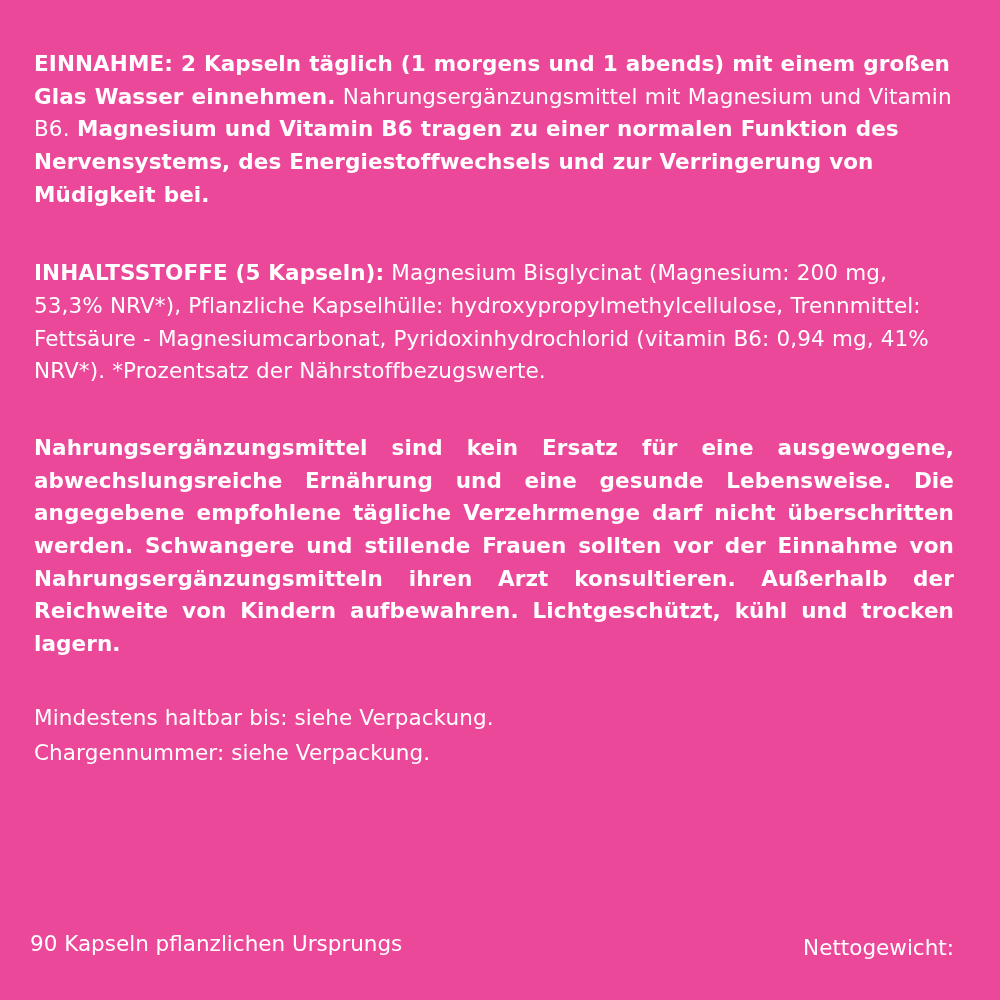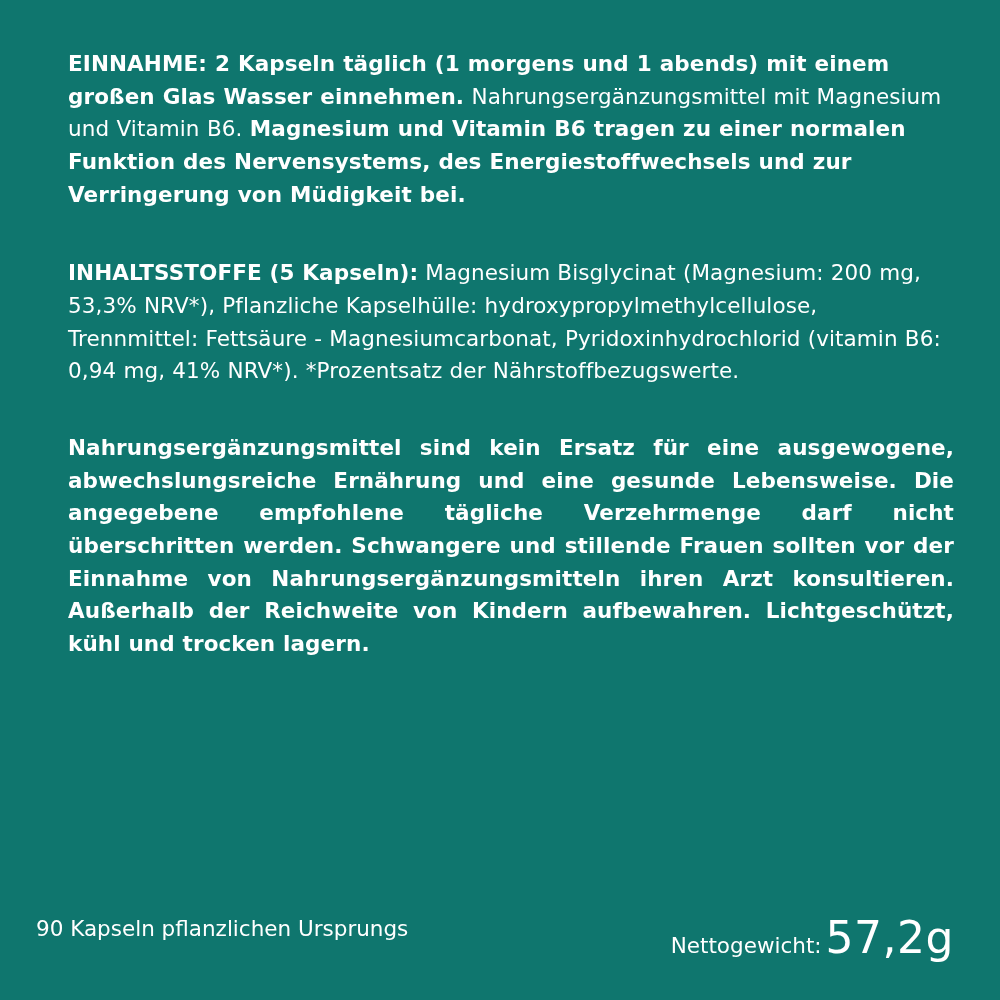--- a/index.html
+++ b/index.html
@@ -9,24 +9,24 @@
   body {
     width: 1000px;
     height: 1000px;
     background: #ffffff;
     font-family: "DejaVu Sans", sans-serif;
   }
   .label-panel {
     position: relative;
     width: 1000px;
     height: 1000px;
-    background: #0f766e;
+    background: #ec4899;
     color: #ffffff;
     box-sizing: border-box;
-    padding: 44px 46px 30px 68px;
+    padding: 44px 46px 30px 34px;
     overflow: hidden;
   }
   .block {
     font-size: 21.5px;
     line-height: 1.52;
     letter-spacing: 0.1px;
     color: #ffffff;
   }
   .block.usage {
     margin-top: 4px;
@@ -49,25 +49,25 @@
   .storage-line {
     font-size: 21.5px;
     line-height: 1.62;
     color: #ffffff;
   }
   b, .bold {
     font-weight: 700;
   }
   .footer {
     position: absolute;
-    left: 36px;
+    left: 30px;
     right: 46px;
     bottom: 40px;
     display: flex;
-    align-items: flex-start;
+    align-items: flex-end;
     justify-content: space-between;
   }
   .footer-left {
     font-size: 21.5px;
     line-height: 1.2;
     padding-bottom: 3px;
     color: #ffffff;
   }
   .footer-right {
     display: flex;
@@ -92,22 +92,25 @@
   <p class="block usage">
     <b>EINNAHME:</b><b> 2 Kapseln täglich (1 morgens und 1 abends) mit einem großen Glas Wasser einnehmen.</b><span> Nahrungsergänzungsmittel mit Magnesium und Vitamin B6. </span><b>Magnesium und Vitamin B6 tragen zu einer normalen Funktion des Nervensystems, des Energiestoffwechsels und zur Verringerung von Müdigkeit bei.</b>
   </p>
 
   <p class="block ingredients">
     <b>INHALTSSTOFFE (5 Kapseln):</b><span> Magnesium Bisglycinat (Magnesium: 200 mg, 53,3% NRV*), Pflanzliche Kapselhülle: hydroxypropylmethylcellulose, Trennmittel: Fettsäure - Magnesiumcarbonat, Pyridoxinhydrochlorid (vitamin B6: 0,94 mg, 41% NRV*). *Prozentsatz der Nährstoffbezugswerte.</span>
   </p>
 
   <p class="block disclaimer">Nahrungsergänzungsmittel sind kein Ersatz für eine ausgewogene, abwechslungsreiche Ernährung und eine gesunde Lebensweise. Die angegebene empfohlene tägliche Verzehrmenge darf nicht überschritten werden. Schwangere und stillende Frauen sollten vor der Einnahme von Nahrungsergänzungsmitteln ihren Arzt konsultieren. Außerhalb der Reichweite von Kindern aufbewahren. Lichtgeschützt, kühl und trocken lagern.</p>
 
+  <div class="block storage-lines">
+    <div class="storage-line">Mindestens haltbar bis: siehe Verpackung.</div>
+    <div class="storage-line">Chargennummer: siehe Verpackung.</div>
+  </div>
 
   <div class="footer">
     <div class="footer-left">90 Kapseln pflanzlichen Ursprungs</div>
     <div class="footer-right">
       <span class="net-label">Nettogewicht:</span>
-      <span class="net-value">57,2g</span>
     </div>
   </div>
 
 </div>
 
 </body></html>

